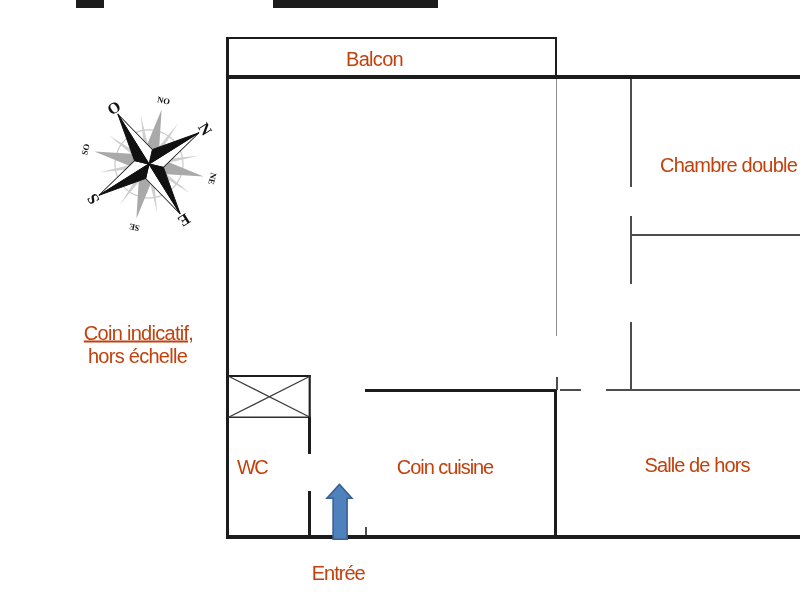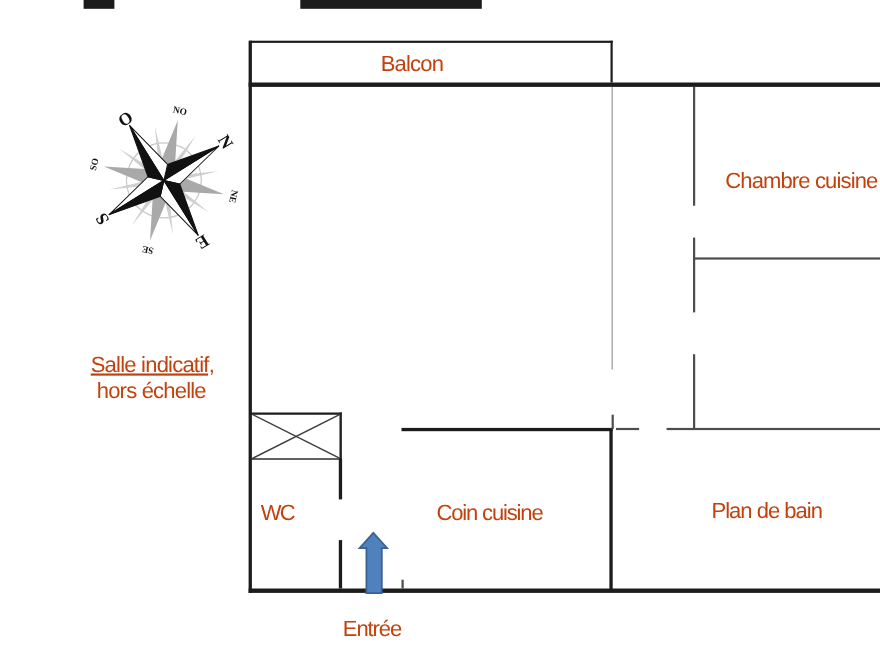--- a/index.html
+++ b/index.html
@@ -35,38 +35,38 @@
 
 
   <div style="position:absolute;left:508px;top:79px;width:1.2px;height:256.5px;background:#8e8e8e;"></div>
 
   <div class="g" style="left:582px;top:79px;width:2px;height:108px;"></div>
 
   <div class="g" style="left:582px;top:216px;width:2px;height:68px;"></div>
 
   <div class="g" style="left:582px;top:322px;width:2px;height:68px;"></div>
 
-  <div class="lbl" style="left:680.5px;top:164.9px;letter-spacing:-0.78px;">Chambre cuisine</div>
+  <div class="lbl" style="left:680.5px;top:164.9px;letter-spacing:-0.78px;">Chambre double</div>
 
   <div class="g" style="left:583px;top:233.6px;width:195px;height:2px;"></div>
 
 
   <div class="w" style="left:317px;top:389px;width:192px;height:3px;"></div>
 
   <div class="w" style="left:506px;top:390px;width:3px;height:148px;"></div>
 
   <div class="g" style="left:508px;top:376.5px;width:2px;height:13.5px;"></div>
 
   <div class="g" style="left:511.5px;top:389.3px;width:21.5px;height:1.6px;"></div>
 
   <div class="g" style="left:558px;top:389.3px;width:220px;height:1.6px;"></div>
 
   <div class="lbl" style="left:397px;top:466.9px;letter-spacing:-1.05px;">Coin cuisine</div>
 
-  <div class="lbl" style="left:649px;top:465.4px;letter-spacing:-0.9px;">Plan de bain</div>
+  <div class="lbl" style="left:649px;top:465.4px;letter-spacing:-0.9px;">Salle de hors</div>
 
   <svg style="position:absolute;left:180px;top:374px;" width="84" height="45" viewBox="0 0 84 45">
     <line x1="0" y1="2" x2="82.8" y2="2" stroke="#1c1c1c" stroke-width="2.2"></line>
     <line x1="0" y1="43.3" x2="82.8" y2="43.3" stroke="#2e2e2e" stroke-width="1.4"></line>
     <line x1="81.7" y1="1" x2="81.7" y2="45" stroke="#222" stroke-width="2.2"></line>
     <line x1="1" y1="2.5" x2="81.5" y2="43" stroke="#3d3d3d" stroke-width="1.3"></line>
     <line x1="81.5" y1="2.5" x2="1" y2="43" stroke="#3d3d3d" stroke-width="1.3"></line>
   </svg>
 
   <div class="w" style="left:260px;top:417px;width:2.5px;height:37px;"></div>
@@ -74,21 +74,21 @@
   <div class="w" style="left:260px;top:491px;width:2.5px;height:44px;"></div>
 
   <div class="lbl" style="left:204px;top:466.9px;letter-spacing:-1.65px;">WC</div>
 
   <svg style="position:absolute;left:276px;top:482px;" width="31" height="59" viewBox="0 0 31 59">
     <path d="M15.4 2.4 L27.9 16.2 L23.1 16.2 L23.1 57.3 L9.1 57.3 L9.1 16.2 L2.9 16.2 Z" fill="#4f81bd" stroke="#3a6191" stroke-width="1.6" stroke-linejoin="miter"></path>
   </svg>
 
   <div class="lbl" style="left:290.2px;top:573px;letter-spacing:-0.98px;">Entrée</div>
 
-  <div class="lbl" style="left:90.5px;top:333.4px;letter-spacing:-0.71px;text-decoration:underline;">Salle indicatif,</div>
+  <div class="lbl" style="left:90.5px;top:333.4px;letter-spacing:-0.71px;text-decoration:underline;">Coin indicatif,</div>
 
   <div class="lbl" style="left:89.5px;top:355.9px;letter-spacing:-0.73px;">hors échelle</div>
 
   <svg style="position:absolute;left:1px;top:64px;" width="200" height="200" viewBox="0 0 200 200">
     <g transform="rotate(58 100 100)">
       <circle cx="100" cy="100" r="34" fill="none" stroke="#c9c9c9" stroke-width="1.2"></circle>
       <g fill="#cfcfcf">
         <polygon points="100,50 97,94 103,94" transform="rotate(22.5 100 100)"></polygon>
         <polygon points="100,50 97,94 103,94" transform="rotate(67.5 100 100)"></polygon>
         <polygon points="100,50 97,94 103,94" transform="rotate(112.5 100 100)"></polygon>

